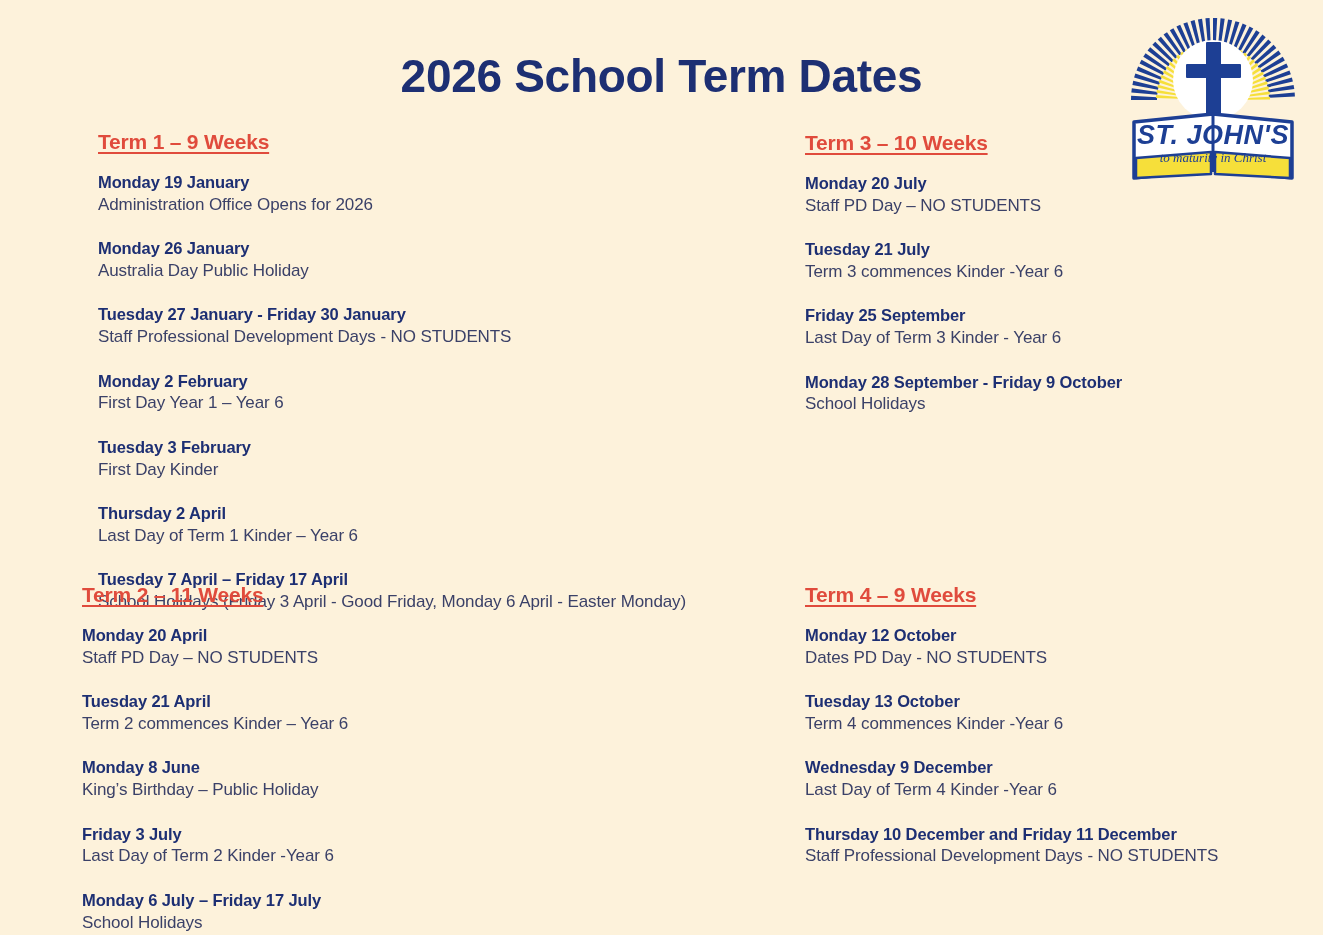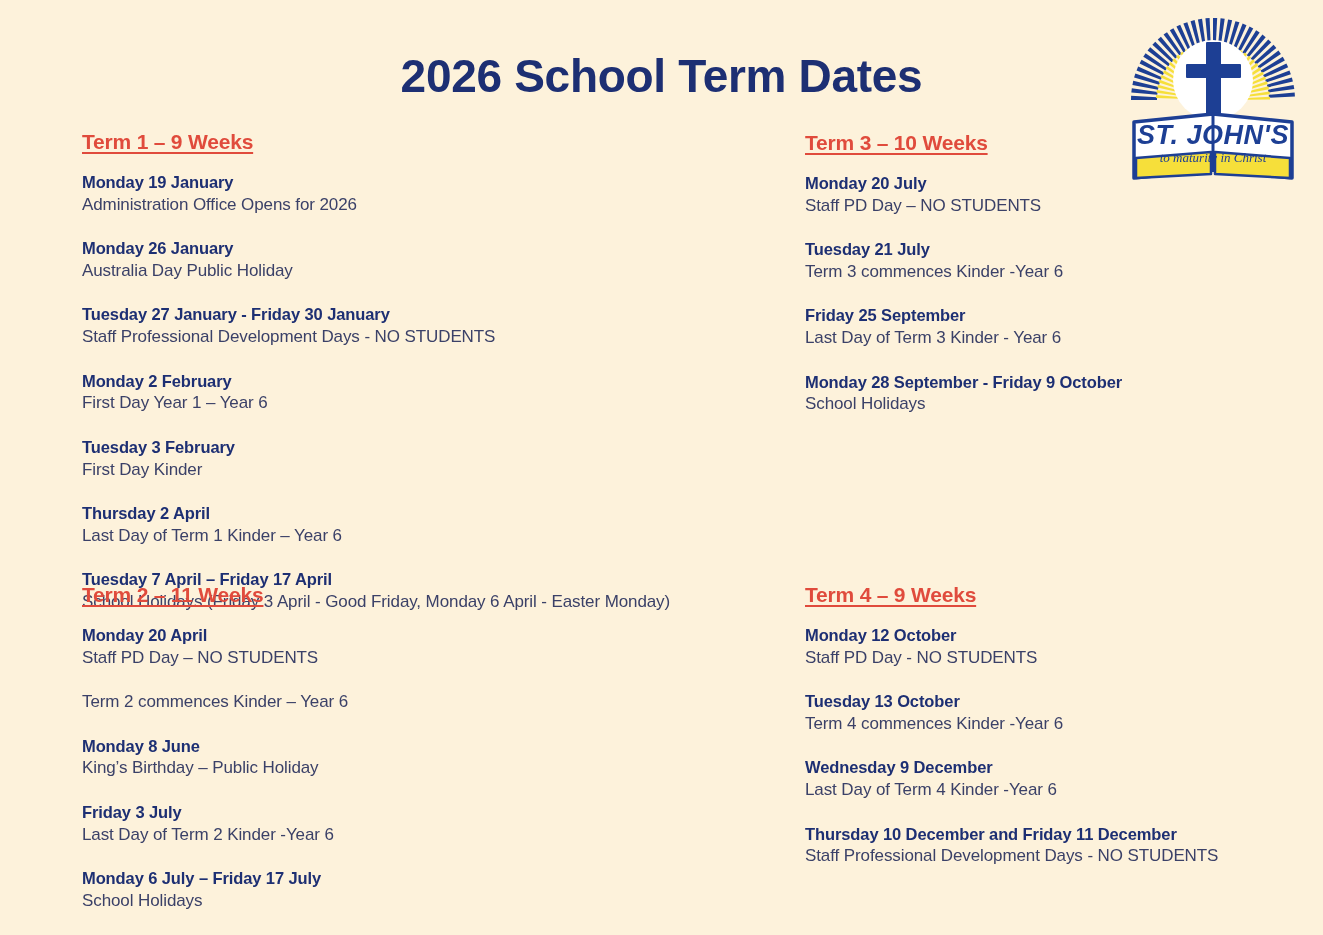--- a/index.html
+++ b/index.html
@@ -43,21 +43,21 @@
     width: 190px;
     height: 184px;
   }
   .logo svg { display:block; width:190px; height:184px; }
 
   
   .col {
     position: absolute;
     width: 690px;
   }
-  .col-left  { left: 82px;  top: 130px; }
+  .col-left  { left: 98px;  top: 130px; }
   .col-right { left: 805px; top: 131px; }
 
   .col-left-bottom  { left: 82px;  top: 583px; width: 690px; }
   .col-right-bottom { left: 805px; top: 583px; width: 500px; }
 
   .term-heading {
     font-size: 21px;
     font-weight: bold;
     color: #e04b3c;
     text-decoration: underline;
@@ -234,20 +234,21 @@
   <div class="col col-left-bottom">
     <div class="term-heading-wrap">
       <div class="term-heading">Term 2 – 11 Weeks</div>
     </div>
     <div class="entries">
       <div class="entry">
         <div class="entry-date">Monday 20 April</div>
         <div class="entry-desc">Staff PD Day – NO STUDENTS</div>
       </div>
       <div class="entry">
+        <div class="entry-date">Tuesday 21 April</div>
         <div class="entry-desc">Term 2 commences Kinder – Year 6</div>
       </div>
       <div class="entry">
         <div class="entry-date">Monday 8 June</div>
         <div class="entry-desc">King’s Birthday – Public Holiday</div>
       </div>
       <div class="entry">
         <div class="entry-date">Friday 3 July</div>
         <div class="entry-desc">Last Day of Term 2 Kinder -Year 6</div>
       </div>
@@ -282,21 +283,21 @@
     </div>
   </div>
 
   <div class="col col-right-bottom">
     <div class="term-heading-wrap">
       <div class="term-heading">Term 4 – 9 Weeks</div>
     </div>
     <div class="entries">
       <div class="entry">
         <div class="entry-date">Monday 12 October</div>
-        <div class="entry-desc">Staff PD Day - NO STUDENTS</div>
+        <div class="entry-desc">Dates PD Day - NO STUDENTS</div>
       </div>
       <div class="entry">
         <div class="entry-date">Tuesday 13 October</div>
         <div class="entry-desc">Term 4 commences Kinder -Year 6</div>
       </div>
       <div class="entry">
         <div class="entry-date">Wednesday 9 December</div>
         <div class="entry-desc">Last Day of Term 4 Kinder -Year 6</div>
       </div>
       <div class="entry">

